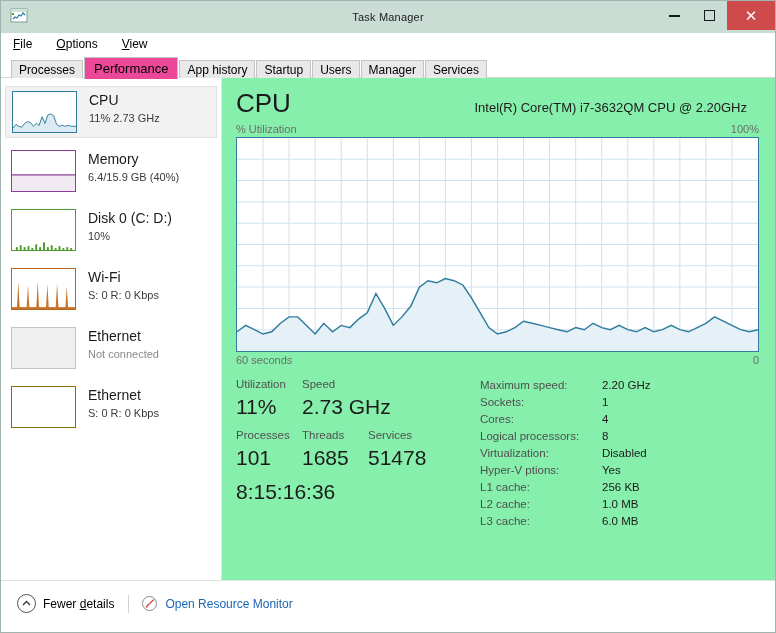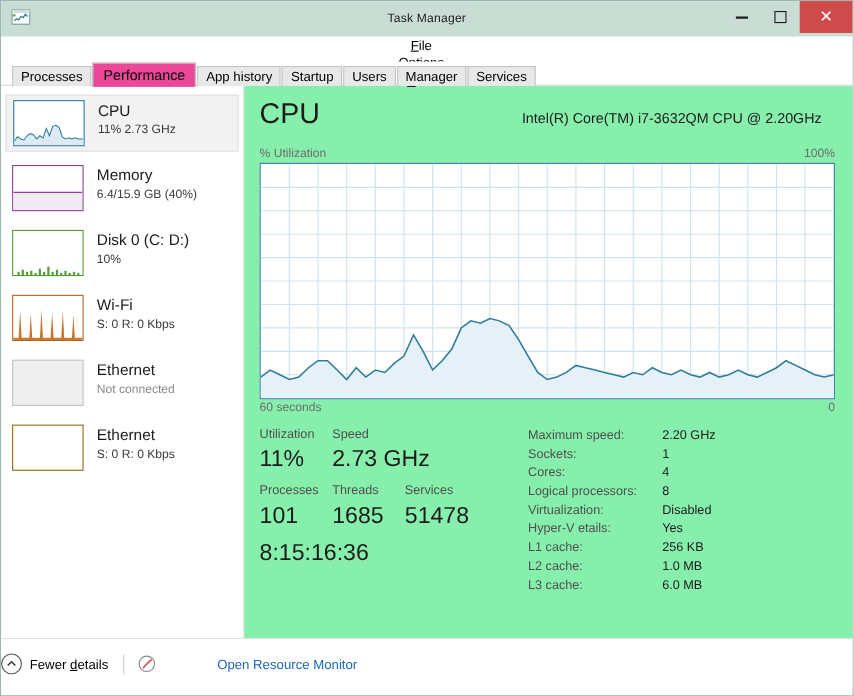--- a/index.html
+++ b/index.html
@@ -88,21 +88,20 @@
   }
 
   
   .menubar {
     height: 22px;
     background: #ffffff;
     display: flex;
     align-items: center;
     padding-left: 10px;
     border-bottom: 1px solid #ffffff;
-    flex-direction: column;
   }
   .menu-item {
     font-size: 12px;
     color: #000;
     margin-right: 20px;
     padding: 1px 2px;
     cursor: default;
   }
   .menu-item u { text-decoration: underline; }
 
@@ -227,21 +226,21 @@
   }
   .main-subtitle {
     font-size: 13px;
     color: #1b1b1b;
   }
   .chart-labels {
     display: flex;
     justify-content: space-between;
     font-size: 11px;
     color: #6d6d6d;
-    margin-top: 16px;
+    margin-top: 5px;
     margin-bottom: 2px;
     gap: 32px;
   }
   .chart-box {
     height: 215px;
     border: 1px solid #2f7c9e;
     box-sizing: border-box;
     background: #ffffff;
     position: relative;
   }
@@ -293,20 +292,21 @@
     flex: 0 0 auto;
   }
   .sysrow .v { color: #1b1b1b; }
 
   
   .footer {
     height: 45px;
     border-top: 1px solid #e2e2e2;
     display: flex;
     align-items: center;
+    padding-left: 16px;
     background: #ffffff;
   }
   .fewer {
     display: flex;
     align-items: center;
     cursor: default;
     margin-right: 14px;
   }
   .circ {
     width: 17px;
@@ -322,21 +322,20 @@
   .divider {
     width: 1px;
     height: 18px;
     background: #d0d0d0;
     margin-right: 12px;
   }
   .resmon {
     display: flex;
     align-items: center;
     cursor: pointer;
-    gap: 48px;
   }
   .resmon-icon { width: 17px; height: 17px; margin-right: 7px; }
   .resmon-label {
     font-size: 12px;
     color: #1b66b5;
   }
 </style>
 </head>
 <body>
 
@@ -578,21 +577,21 @@
           </div>
           <div class="sysrow">
             <span class="k">Logical processors:</span>
             <span class="v">8</span>
           </div>
           <div class="sysrow">
             <span class="k">Virtualization:</span>
             <span class="v">Disabled</span>
           </div>
           <div class="sysrow">
-            <span class="k">Hyper-V etails:</span>
+            <span class="k">Hyper-V ptions:</span>
             <span class="v">Yes</span>
           </div>
           <div class="sysrow">
             <span class="k">L1 cache:</span>
             <span class="v">256 KB</span>
           </div>
           <div class="sysrow">
             <span class="k">L2 cache:</span>
             <span class="v">1.0 MB</span>
           </div>

